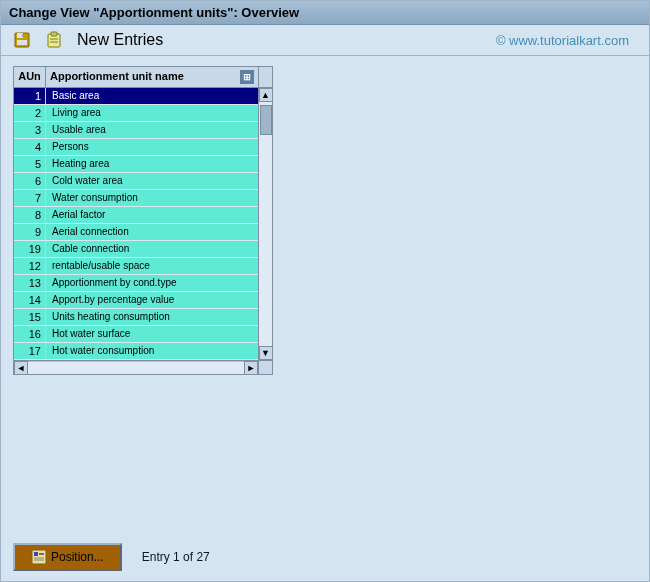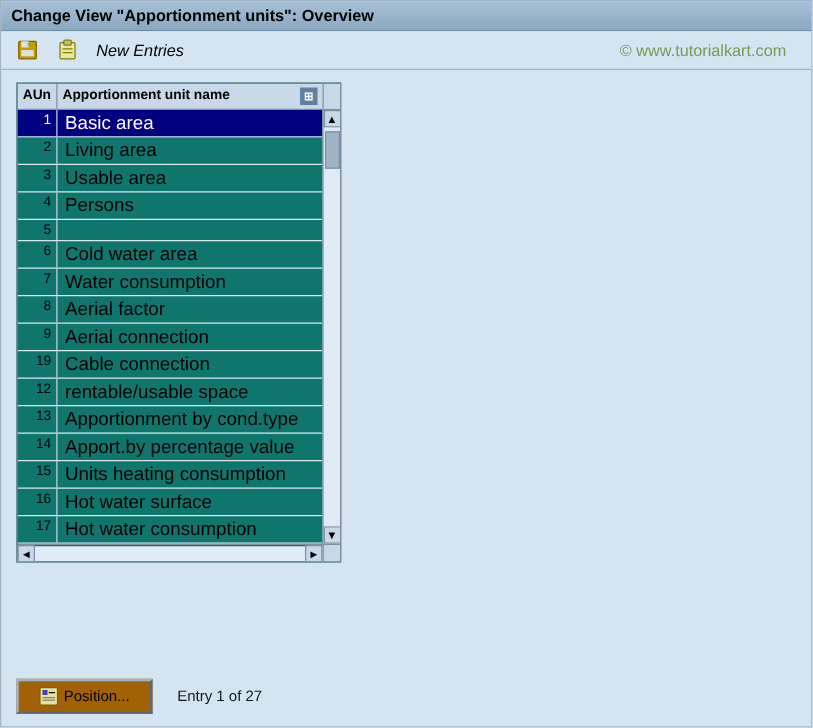--- a/index.html
+++ b/index.html
@@ -36,48 +36,47 @@
       border-bottom: 1px solid #a0b4c8;
       position: relative;
     }
     .toolbar-btn {
       display: flex;
       align-items: center;
       gap: 4px;
       cursor: pointer;
       background: none;
       border: none;
-      font-size: 13px;
+      font-size: 16px;
       padding: 2px 4px;
-      font-style: italic;
     }
     .toolbar-icon {
       width: 18px;
       height: 18px;
     }
     .watermark {
       position: absolute;
       right: 20px;
       top: 50%;
       transform: translateY(-50%);
-      color: #4d7c0f;
+      color: #0369a1;
       font-size: 13px;
       opacity: 0.7;
     }
     .content {
       flex: 1;
       padding: 10px 12px;
       display: flex;
       flex-direction: column;
       align-items: flex-start;
     }
     .table-container {
       width: 260px;
       border: 1px solid #8090a0;
-      background: #0f766e;
+      background: #5eead4;
       display: flex;
       flex-direction: column;
       overflow: hidden;
     }
     .table-header {
       display: flex;
       background: #c8d8e8;
       border-bottom: 1px solid #8090a0;
     }
     .col-aun {
@@ -129,21 +128,21 @@
       width: 32px;
       min-width: 32px;
       padding: 2px 4px;
       border-right: 1px solid #c0d0e0;
       text-align: right;
       font-size: 11px;
     }
     .row-name {
       flex: 1;
       padding: 2px 6px;
-      font-size: 15px;
+      font-size: 10px;
     }
     .scrollbar-v {
       width: 14px;
       background: #c8d8e8;
       border-left: 1px solid #8090a0;
       display: flex;
       flex-direction: column;
       align-items: center;
     }
     .scroll-btn {
@@ -278,20 +277,21 @@
             <div class="table-row">
               <div class="row-aun">3</div>
               <div class="row-name">Usable area</div>
             </div>
             <div class="table-row">
               <div class="row-aun">4</div>
               <div class="row-name">Persons</div>
             </div>
             <div class="table-row">
               <div class="row-aun">5</div>
+              <div class="row-name">Heating area</div>
             </div>
             <div class="table-row">
               <div class="row-aun">6</div>
               <div class="row-name">Cold water area</div>
             </div>
             <div class="table-row">
               <div class="row-aun">7</div>
               <div class="row-name">Water consumption</div>
             </div>
             <div class="table-row">

